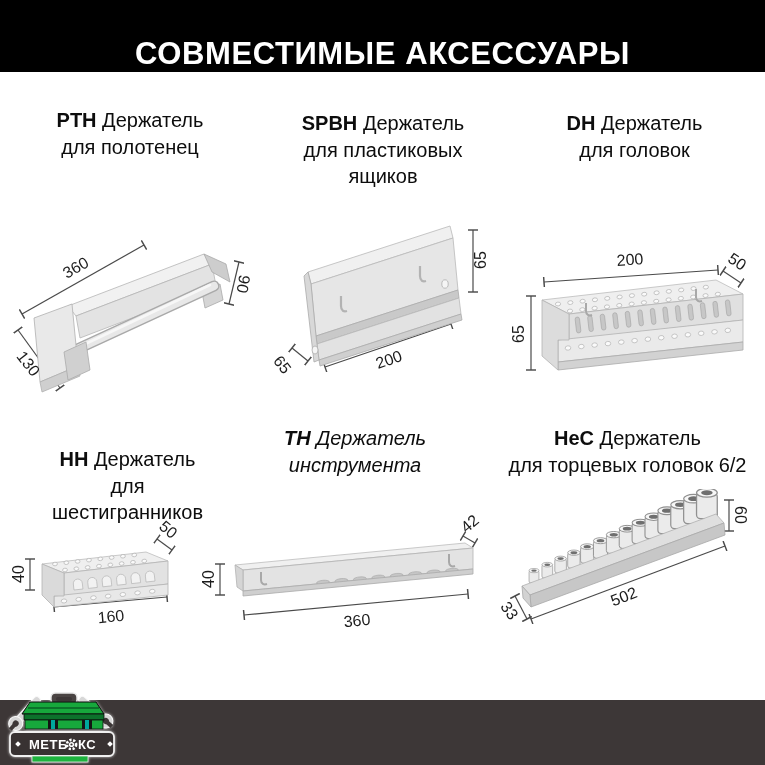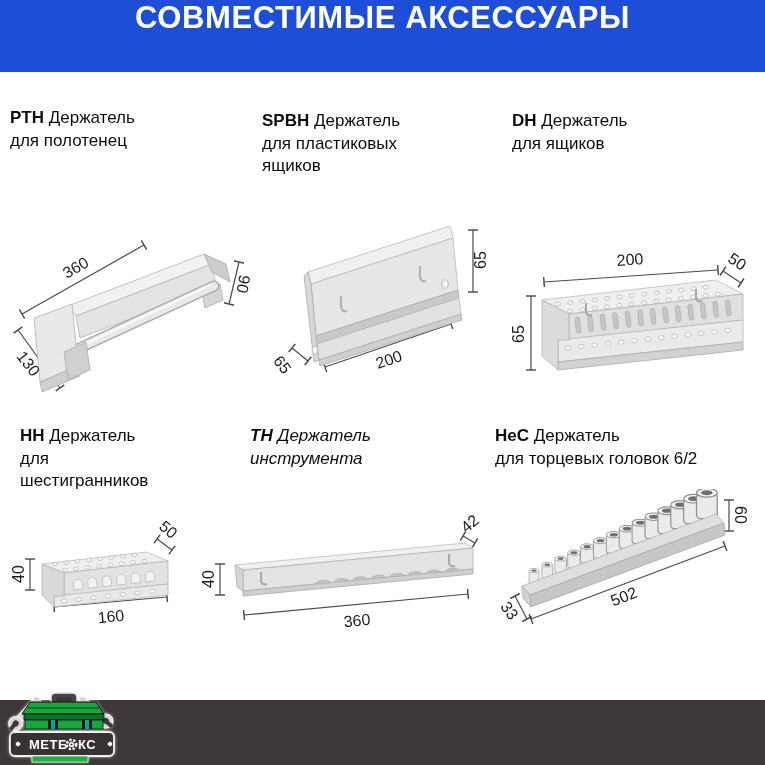--- a/index.html
+++ b/index.html
@@ -1,22 +1,22 @@
 <!DOCTYPE html>
 <html><head>
 <meta charset="utf-8">
 <style>
   html,body{margin:0;padding:0;}
   body{width:765px;height:765px;position:relative;background:#ffffff;overflow:hidden;
        font-family:"Liberation Sans","DejaVu Sans",sans-serif;}
-  .banner{position:absolute;left:0;top:0;width:765px;height:72px;background:#1d4ed8;
-          display:flex;align-items:flex-start;justify-content:center;}
+  .banner{position:absolute;left:0;top:0;width:765px;height:72px;background:#000000;
+          display:flex;align-items:flex-end;justify-content:center;}
   .banner h1{margin:0;color:#ffffff;font-size:31px;font-weight:bold;letter-spacing:.6px;}
   .footerbar{position:absolute;left:0;top:700px;width:765px;height:65px;background:#3D3737;}
-  .ptitle{position:absolute;text-align:left;font-size:17px;line-height:1.33;color:#0d0d0d;}
+  .ptitle{position:absolute;text-align:center;font-size:20px;line-height:1.33;color:#0d0d0d;}
   .ptitle b{font-weight:bold;}
   .pname{white-space:pre-line;}
   .fig{position:absolute;}
   .fig svg{position:absolute;left:0;top:0;}
   .dim{position:absolute;font-size:16px;color:#1c1c1c;white-space:nowrap;
        transform:translate(-50%,-50%);}
   .logo{position:absolute;left:4px;top:692px;width:120px;height:72px;
         filter:drop-shadow(0 0 1.5px rgba(255,255,255,.75));}
   .logo svg{position:absolute;left:0;top:0;}
 </style>
@@ -47,21 +47,21 @@
 </div>
 <div class="ptitle" style="left:262px;top:110px;width:242px;">
   <b>SPBH</b>
   <span class="pname">Держатель
 для пластиковых
 ящиков</span>
 </div>
 <div class="ptitle" style="left:512px;top:110px;width:245px;">
   <b>DH</b>
   <span class="pname">Держатель
-для ящиков</span>
+для головок</span>
 </div>
 
 <div class="fig" style="left:6px;top:212px;width:245px;height:196px;">
   <svg width="245" height="196" viewBox="0 0 245 196">
 
     <line x1="16" y1="102" x2="138" y2="33" stroke="#4a4a4a" stroke-width="1.2" marker-start="url(#tk)" marker-end="url(#tk)"></line>
     <line x1="233" y1="50" x2="223" y2="92" stroke="#4a4a4a" stroke-width="1.2" marker-start="url(#tk)" marker-end="url(#tk)"></line>
     <line x1="12" y1="118" x2="54" y2="176" stroke="#4a4a4a" stroke-width="1.2" marker-start="url(#tk)" marker-end="url(#tk)"></line>
 
     <path d="M62,94 L198,42 L206,52 L70,104 Z" fill="#f1f1f1" stroke="#b5b5b5" stroke-width="0.8"></path>
@@ -172,21 +172,21 @@
         <ellipse rx="2.8" ry="2.2" fill="#fafafa" stroke="#b3b3b3" stroke-width="0.7" transform="translate(160.8,0) "></ellipse>
       </g>
     <path d="M52,140 L237,120 L237,128 L52,148 Z" fill="#d2d2d2" stroke="#ababab" stroke-width="0.8"></path>
     <path d="M36,78 L63,92 L63,118 L52,118 L52,148 L36,134 Z" fill="#dcdcdc" stroke="#b3b3b3" stroke-width="0.8"></path>
   </svg>
   <span class="dim" style="left:124px;top:38px;transform:translate(-50%,-50%) rotate(-4deg);">200</span>
   <span class="dim" style="left:231px;top:40px;transform:translate(-50%,-50%) rotate(33deg);">50</span>
   <span class="dim" style="left:13px;top:112px;transform:translate(-50%,-50%) rotate(-90deg);">65</span>
 </div>
 
-<div class="ptitle" style="left:20px;top:425px;width:215px;">
+<div class="ptitle" style="left:20px;top:446px;width:215px;">
   <b>HH</b>
   <span class="pname">Держатель
 для
 шестигранников</span>
 </div>
 <div class="ptitle" style="left:250px;top:425px;width:210px;font-style:italic;">
   <b>TH</b>
   <span class="pname">Держатель
 инструмента</span>
 </div>

